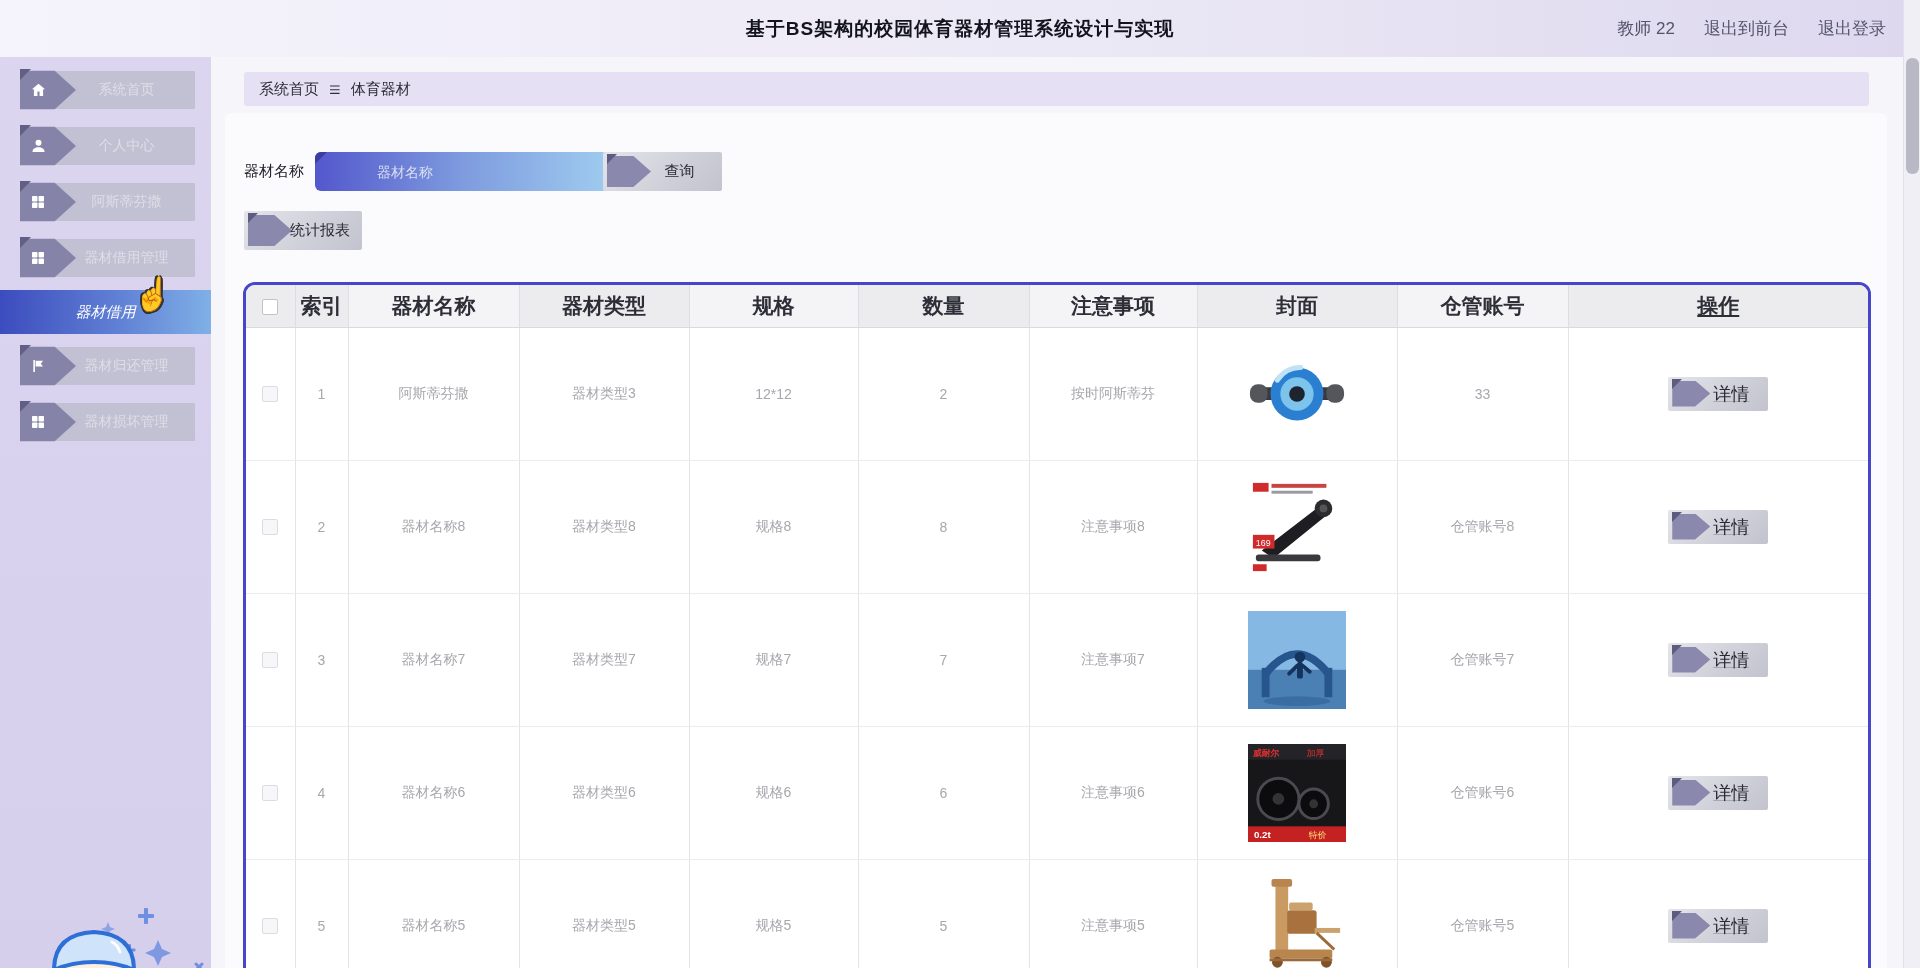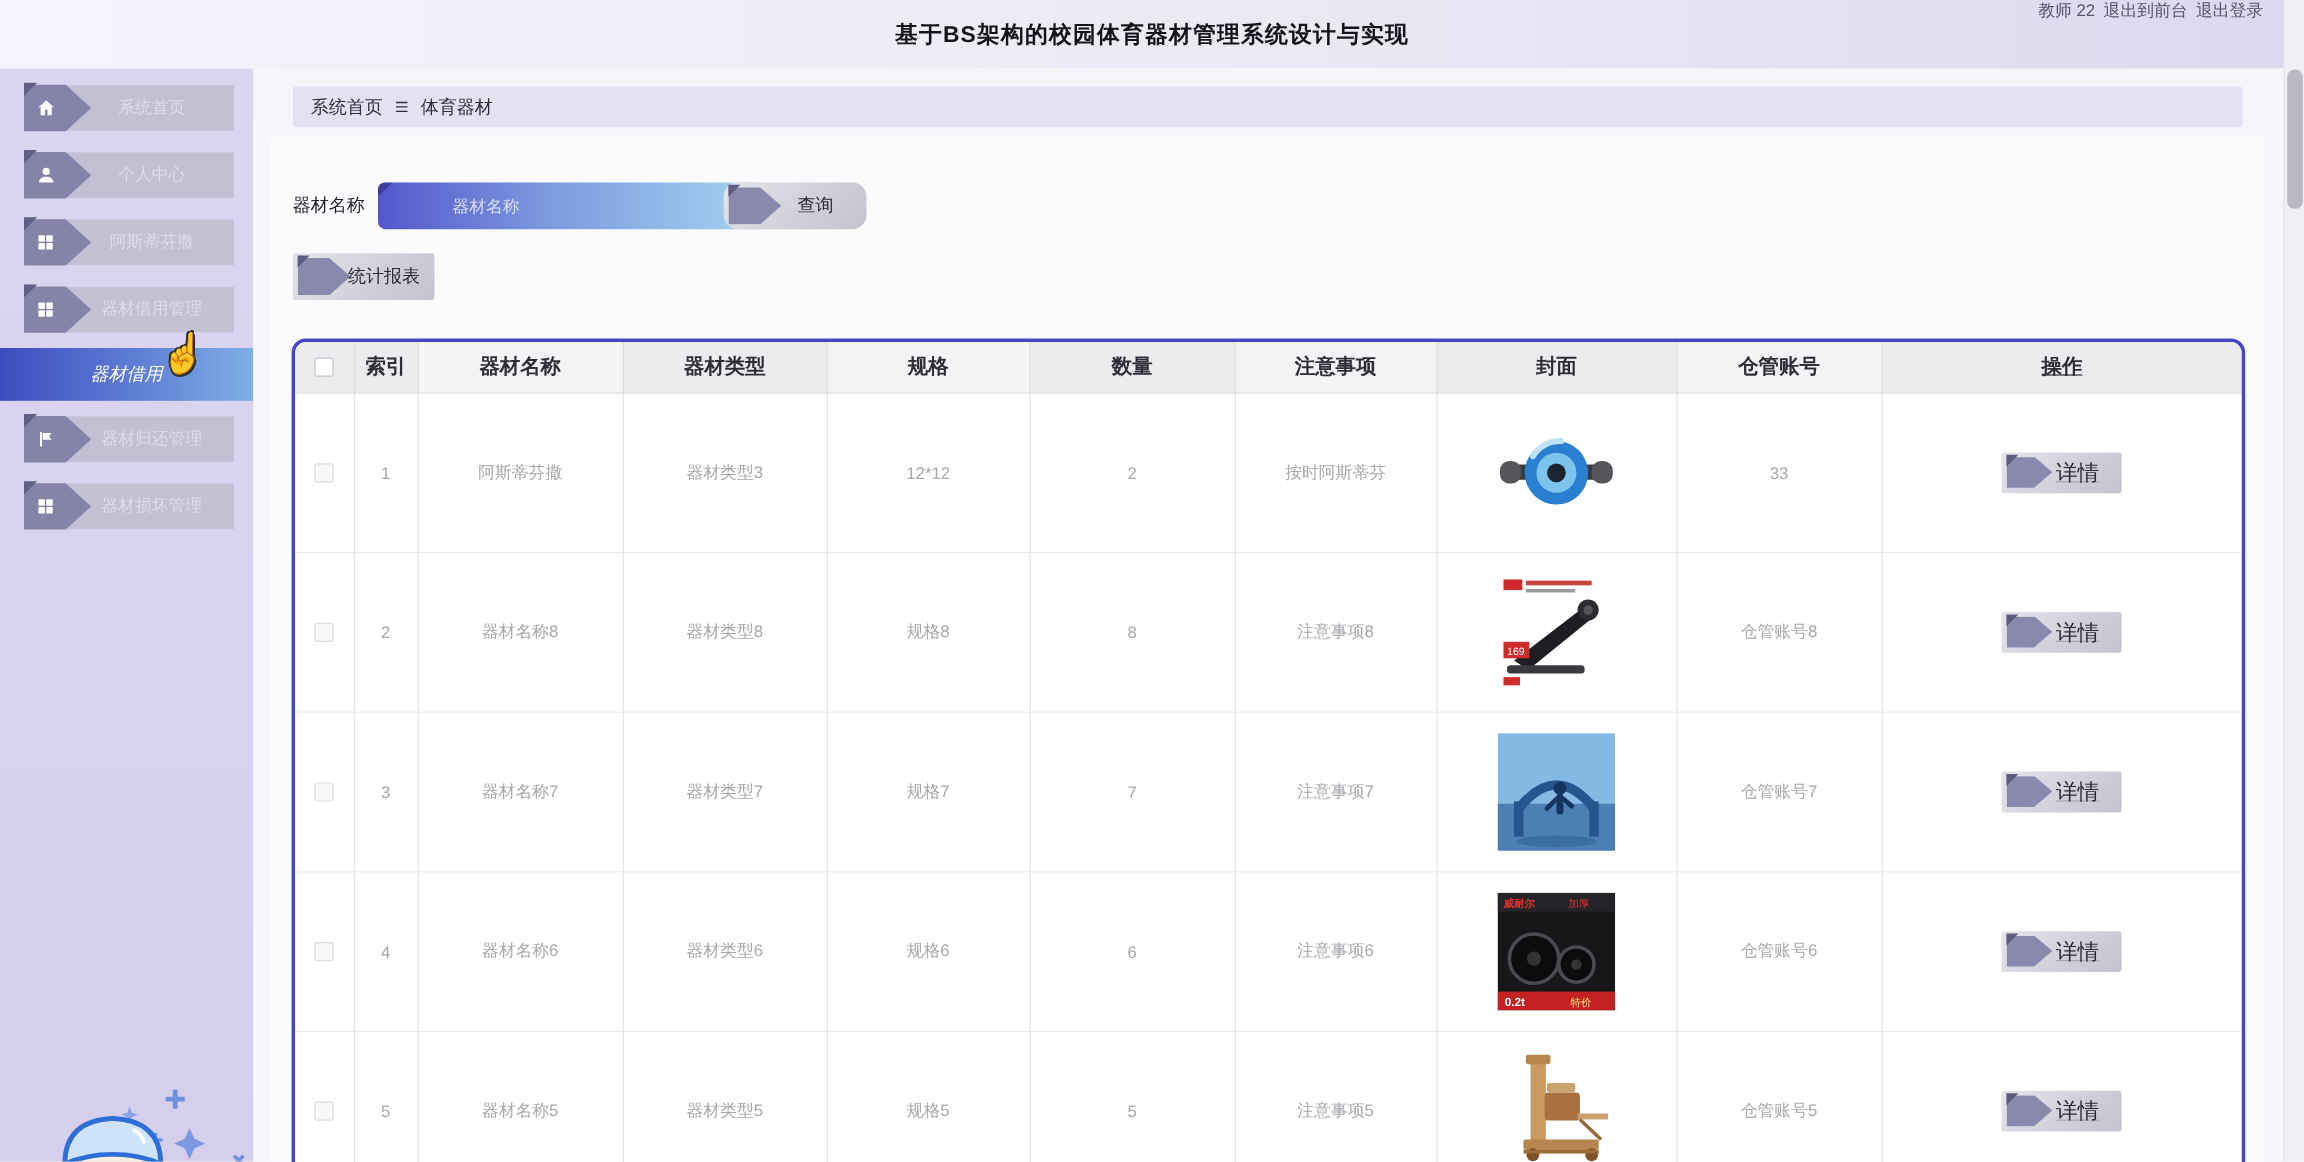--- a/index.html
+++ b/index.html
@@ -3,22 +3,22 @@
 <meta charset="utf-8">
 <style>
   * { margin:0; padding:0; box-sizing:border-box; }
   html,body { width:1920px; height:968px; overflow:hidden; background:#f6f5fa; font-family:"Liberation Sans",sans-serif; }
 
   
   .top-header { position:absolute; top:0; left:0; width:1920px; height:57px;
     background:linear-gradient(90deg,#f5f3fb 0%,#ece9f6 55%,#ddd8ee 100%); z-index:30; }
   .top-title { position:absolute; inset:0; display:flex; align-items:center; justify-content:center;
     font-size:19px; font-weight:bold; color:#13131e; letter-spacing:1px; }
-  .top-links { position:absolute; right:34px; top:0; height:57px; display:flex; align-items:flex-start;
-    gap:7px; font-size:14px; color:#53536c; z-index:2; }
+  .top-links { position:absolute; right:34px; top:0; height:57px; display:flex; align-items:center;
+    gap:29px; font-size:17px; color:#53536c; z-index:2; }
   .top-links span { cursor:default; }
 
   
   .sidebar { position:absolute; top:57px; left:0; width:211px; height:911px;
     background:linear-gradient(180deg,#dcd5f0 0%,#d6cfec 100%); overflow:hidden; z-index:20; }
   .side-nav { padding-top:14px; }
   .side-item { position:relative; height:38px; margin:0 16px 18px 24px; background:#c2c0d3;
     display:flex; align-items:center; justify-content:center; color:#dedee8; font-size:14px; cursor:pointer; }
   .side-item .pennant-wrap { position:absolute; left:-4px; top:-2px; width:56px; height:42px; }
   .pennant-shape { position:absolute; left:0; top:0; width:100%; height:100%; background:#8584a8;
@@ -65,21 +65,21 @@
   .pennant-btn .btn-fold { position:absolute; left:4px; top:2px; width:0; height:0;
     border-top:10px solid #5d5b80; border-right:10px solid transparent; }
   .pennant-btn .btn-text { position:relative; z-index:1; padding-left:34px; }
   .query-btn { position:absolute; left:392px; top:0; width:119px; }
   .report-btn { position:absolute; left:33px; top:154px; width:118px; }
 
   
   .table-box { position:absolute; left:32px; top:225px; width:1628px; height:760px;
     border:3px solid #4746cb; border-radius:12px; background:#ffffff; overflow:hidden; }
   table { width:1622px; border-collapse:collapse; table-layout:fixed; }
-  th { height:42px; font-size:17px; font-weight:bold; color:#2e2e38; background:#ececef;
+  th { height:42px; font-size:21px; font-weight:bold; color:#2e2e38; background:#ececef;
     border-right:1px solid #dddde2; border-bottom:1px solid #d9d9de; text-align:center; }
   th:nth-child(2n+3) { background:#f4f4f6; }
   th:last-child, td:last-child { border-right:none;text-decoration:underline; }
   td { height:133px; font-size:14px; color:#a7a7ad; text-align:center;
     border-right:1px solid #e3e3e8; border-bottom:1px solid #ececf0; background:#ffffff; }
   .cb { display:inline-block; width:16px; height:16px; border:1px solid #c2c2cc; background:#ffffff;
     border-radius:2px; vertical-align:middle; cursor:pointer; }
   td .cb { border-color:#dcdce2; background:#f7f7f9; }
   .cover-img { display:inline-block; width:98px; height:98px; vertical-align:middle; line-height:0;text-align:center; }
   .cover-img svg { width:98px; height:98px; }
@@ -213,21 +213,21 @@
     <span>体育器材</span>
   </div>
 
   <div class="search-row">
     <span class="search-label">器材名称</span>
     <span class="search-input-wrap">
       <span class="fold"></span>
       <input class="search-input" type="text" placeholder="器材名称" style="">
     </span>
   </div>
-  <button class="pennant-btn query-btn" style="top:95px;border-radius:12px;">
+  <button class="pennant-btn query-btn" style="top:95px;">
     <span class="btn-pennant"></span>
     <span class="btn-fold"></span>
     <span class="btn-text">查询</span>
   </button>
   <button class="pennant-btn report-btn">
     <span class="btn-pennant"></span>
     <span class="btn-fold"></span>
     <span class="btn-text">统计报表</span>
   </button>
 

